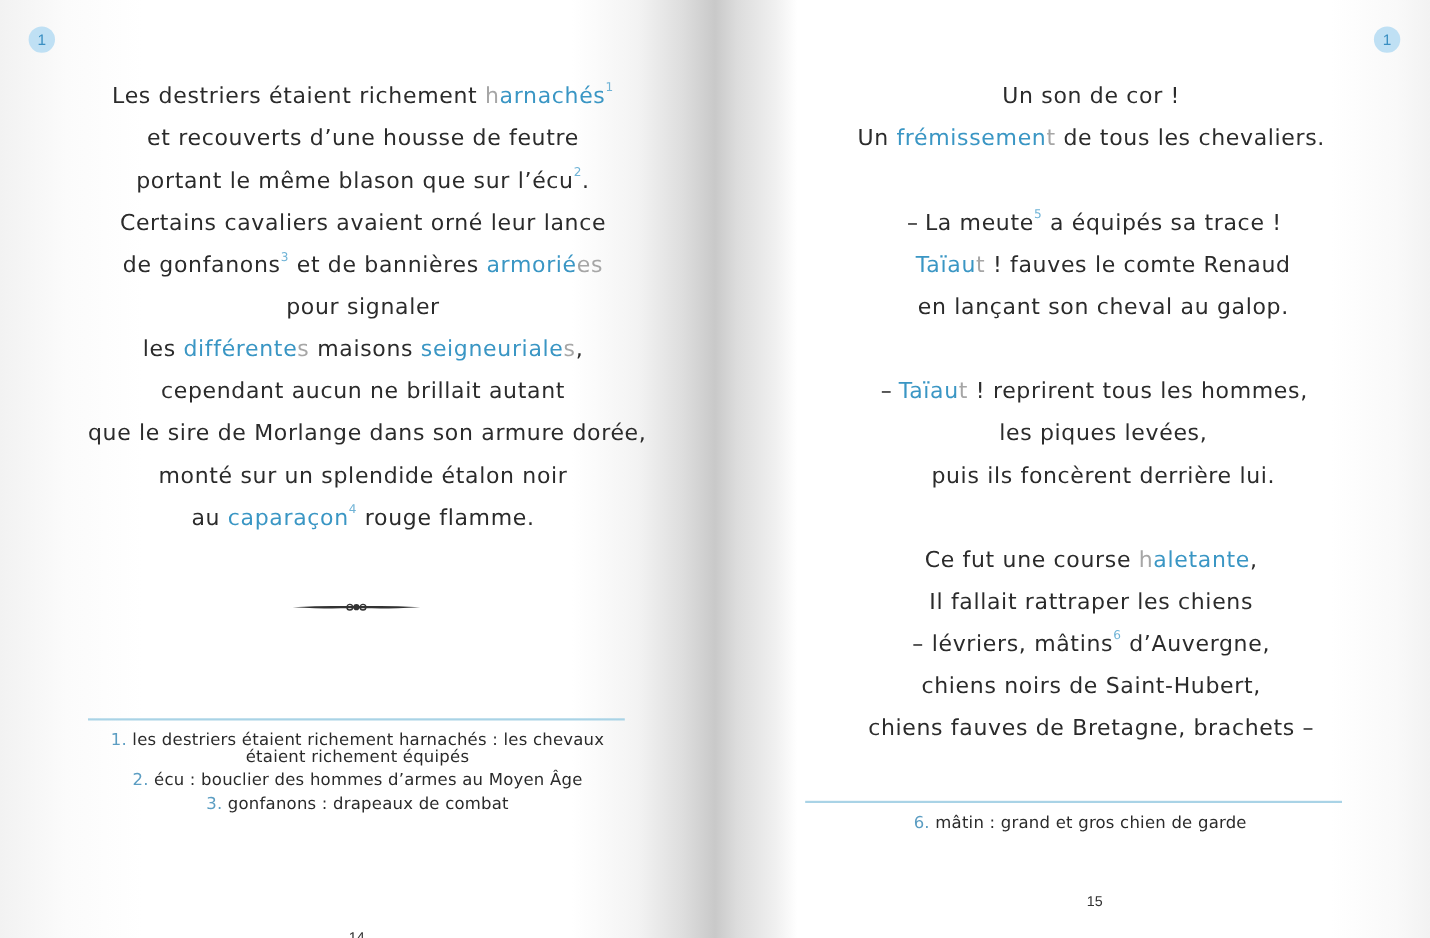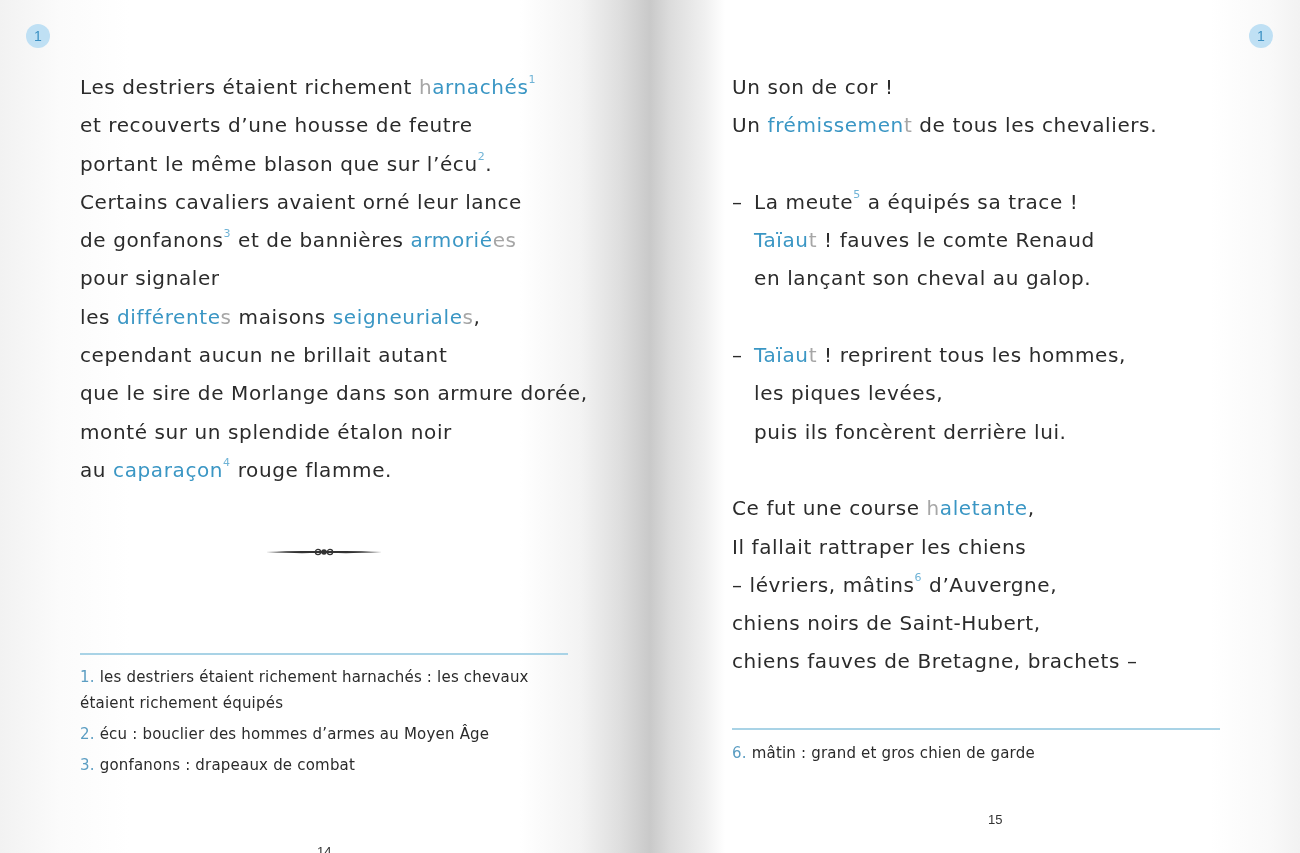--- a/index.html
+++ b/index.html
@@ -20,40 +20,40 @@
 
     .chapter-badge {
       position: absolute; top: 24px; width: 24px; height: 24px; border-radius: 50%;
       background: #bfe0f4; color: #3a8fc2; font-size: 14px; line-height: 24px; text-align: center;
       font-family: "Liberation Sans", sans-serif;
     }
     .page-left .chapter-badge { left: 26px; }
     .page-right .chapter-badge { left: 599px; }
 
     .text-block { position: absolute; font-size: 20px; letter-spacing: 0.6px; }
-    .line { height: 38.3px; line-height: 38.3px; white-space: nowrap; }
+    .line { height: 38.3px; line-height: 38.3px; white-space: nowrap; text-align: center; }
     .gap { height: 38.3px; }
     .indent { padding-left: 22px; }
     .dash { display: inline-block; width: 22px; }
 
     .hl { color: #3a96c4; }
     .mute { color: #a6a6a6; }
     sup.fn { color: #6fb3d6; font-size: 11px; position: relative; top: -3px; vertical-align: super; line-height: 0; }
 
     .left-text { left: 80px; top: 68px; width: 500px; }
     .right-text { left: 82px; top: 68px; width: 520px; }
 
     .ornament { position: absolute; left: 266px; top: 545px; width: 116px; height: 14px; }
 
     .fn-rule { position: absolute; height: 2px; background: #a9d3e6; }
     .left-rule { left: 80px; top: 653px; width: 488px; }
     .right-rule { left: 82px; top: 728px; width: 488px; }
 
     .footnotes { position: absolute; font-size: 15px; letter-spacing: 0.2px; color: #2b2b2b; }
-    .footnotes .fn-item { line-height: 26px; margin-bottom: 5px; }
+    .footnotes .fn-item { line-height: 16px; margin-bottom: 5px; text-align: center; }
     .footnotes .fn-num { color: #5b9dc2; }
     .left-footnotes { left: 80px; top: 664px; width: 490px; }
     .right-footnotes { left: 82px; top: 740px; width: 500px; }
 
     .page-number { position: absolute; top: 812px; font-size: 13px; color: #333; font-family: "Liberation Sans", sans-serif; }
     .page-left .page-number { left: 317px; margin-top: 32px; }
     .page-right .page-number { left: 301px; margin-left: 37px; }
   </style>
 </head>
 <body>

